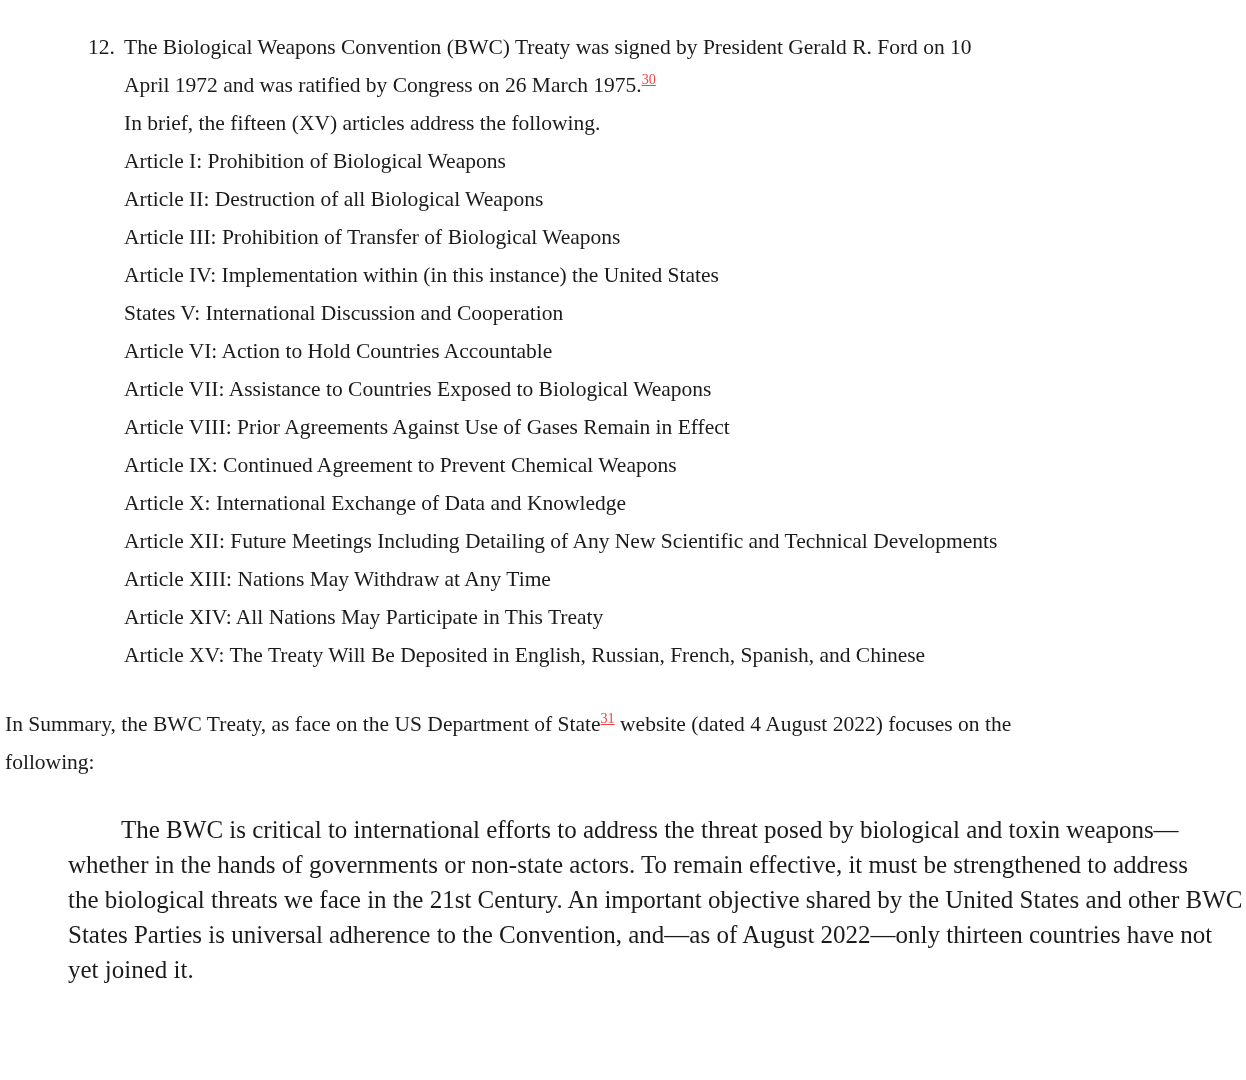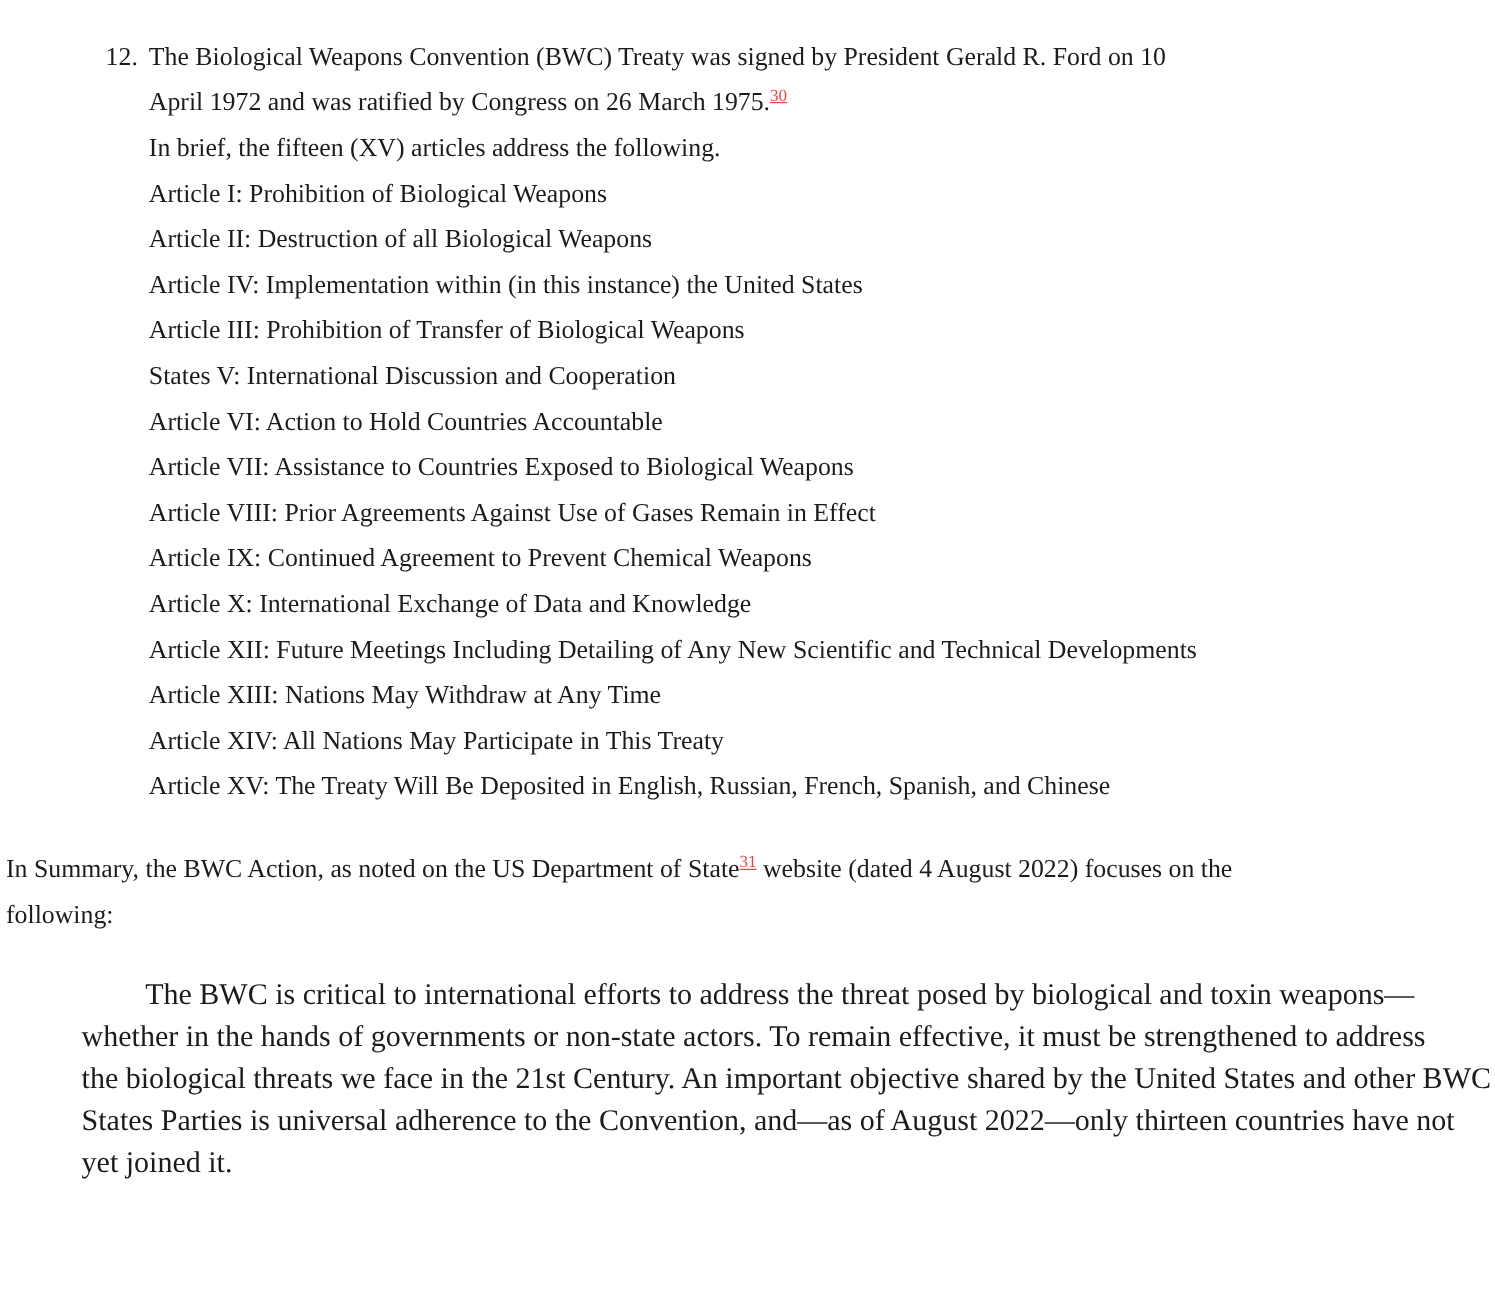--- a/index.html
+++ b/index.html
@@ -73,36 +73,36 @@
       <span>The Biological Weapons Convention (BWC) Treaty was signed by President Gerald R. Ford on 10</span>
     </div>
     <div class="line">
       <span>April 1972 and was ratified by Congress on 26 March 1975.</span><a class="footnote-link">30</a>
     </div>
 
     <div class="line">In brief, the fifteen (XV) articles address the following.</div>
 
     <div class="line">Article I: Prohibition of Biological Weapons</div>
     <div class="line">Article II: Destruction of all Biological Weapons</div>
+    <div class="line">Article III: Prohibition of Transfer of Biological Weapons</div>
     <div class="line">Article IV: Implementation within (in this instance) the United States</div>
-    <div class="line">Article III: Prohibition of Transfer of Biological Weapons</div>
     <div class="line">States V: International Discussion and Cooperation</div>
     <div class="line">Article VI: Action to Hold Countries Accountable</div>
     <div class="line">Article VII: Assistance to Countries Exposed to Biological Weapons</div>
     <div class="line">Article VIII: Prior Agreements Against Use of Gases Remain in Effect</div>
     <div class="line">Article IX: Continued Agreement to Prevent Chemical Weapons</div>
     <div class="line">Article X: International Exchange of Data and Knowledge</div>
     <div class="line">Article XII: Future Meetings Including Detailing of Any New Scientific and Technical Developments</div>
     <div class="line">Article XIII: Nations May Withdraw at Any Time</div>
     <div class="line">Article XIV: All Nations May Participate in This Treaty</div>
     <div class="line">Article XV: The Treaty Will Be Deposited in English, Russian, French, Spanish, and Chinese</div>
   </div>
 
   <div class="summary-para">
-    <span>In Summary, the BWC Action, as noted on the US Department of State</span><a class="footnote-link">31</a><span> website (dated 4 August 2022) focuses on the</span><br>
+    <span>In Summary, the BWC Treaty, as face on the US Department of State</span><a class="footnote-link">31</a><span> website (dated 4 August 2022) focuses on the</span><br>
     <span>following:</span>
   </div>
 
   <div class="blockquote">
     <div class="qline qindent">The BWC is critical to international efforts to address the threat posed by biological and toxin weapons—</div>
     <div class="qline">whether in the hands of governments or non-state actors. To remain effective, it must be strengthened to address</div>
     <div class="qline">the biological threats we face in the 21st Century. An important objective shared by the United States and other BWC</div>
     <div class="qline">States Parties is universal adherence to the Convention, and—as of August 2022—only thirteen countries have not</div>
     <div class="qline">yet joined it.</div>
   </div>

